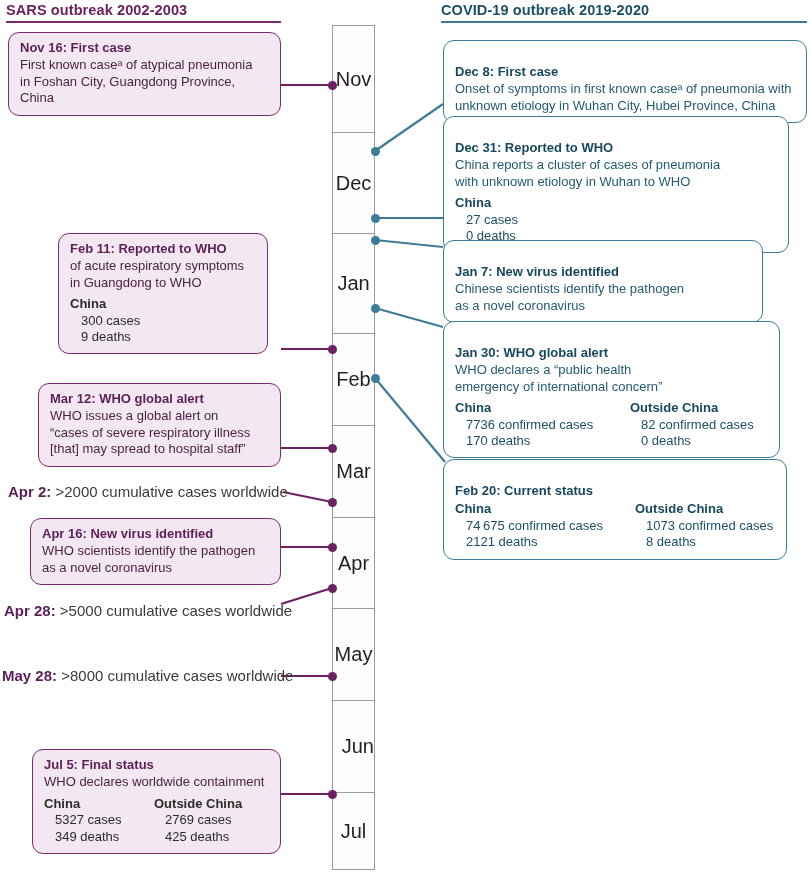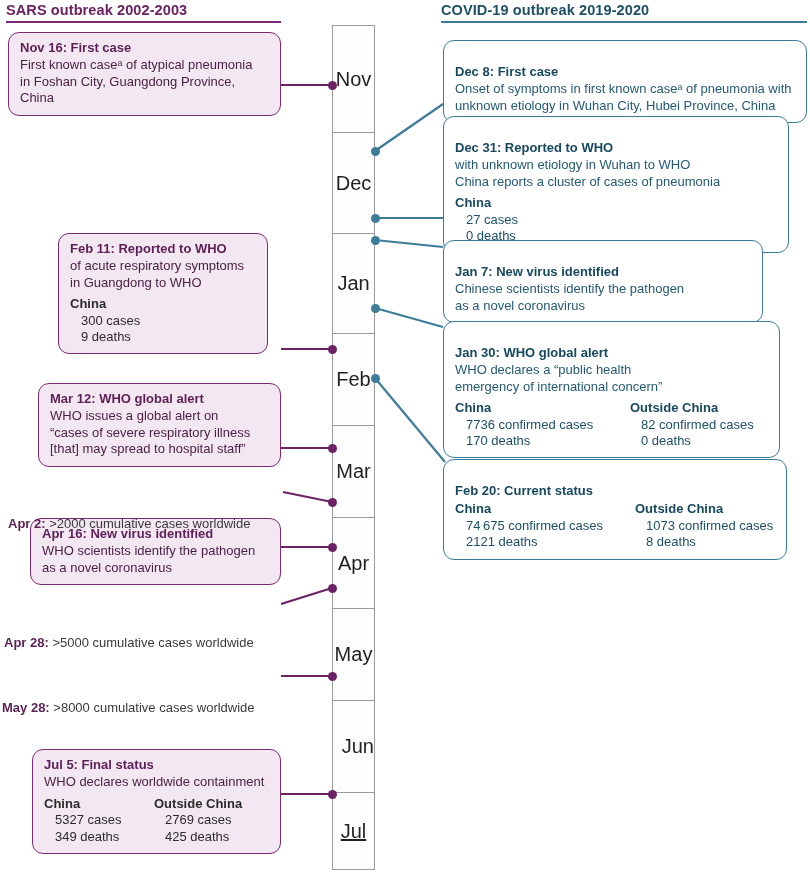--- a/index.html
+++ b/index.html
@@ -33,21 +33,21 @@
     border:1px solid #9a9a9a;
     box-sizing:border-box;
     background:#fdfdfd;
   }
   .month-cell{
     position:absolute;left:0;width:100%;
     box-sizing:border-box;
     border-bottom:1px solid #9a9a9a;
     display:flex;align-items:center;justify-content:center;
   }
-  .month-cell:last-child{border-bottom:none;text-decoration:underline;}
+  .month-cell:last-child{border-bottom:none;}
   .month-label{
     font-size:20px;
     color:#231f20;
     font-family:"Liberation Sans", sans-serif;
   }
 
   
   .dot{
     position:absolute;
     width:9px;height:9px;border-radius:50%;
@@ -95,23 +95,22 @@
   .box.p .stats .col .ch{color:#2b2b2b;}
   .box.p .stats .col .cv{color:#2b2b2b;}
   .box.b .stats .col .ch{color:#17485f;}
   .box.b .stats .col .cv{color:#1d4f66;}
 
   
   .note{
     position:absolute;
     white-space:nowrap;
     color:#3a3a3a;
-    font-size:13px;
+    font-size:15px;
     z-index:5;
-    margin-top:33px;
   }
   .note b{color:#5c1f57;}
 </style>
 </head>
 <body>
 
 <div id="stage">
 
   <div class="sars">
     <div class="sect-title" style="left:6px;top:2px;">SARS outbreak 2002-2003</div>
@@ -253,22 +252,22 @@
   </div>
 
   <div class="box b" style="left:443px;top:40px;width:364px;">
     <span class="hd">Dec 8: First case</span>
     <span class="ln">Onset of symptoms in first known caseᵃ of pneumonia with</span>
     <span class="ln">unknown etiology in Wuhan City, Hubei Province, China</span>
   </div>
 
   <div class="box b" style="left:443px;top:116px;width:346px;">
     <span class="hd">Dec 31: Reported to WHO</span>
+    <span class="ln">China reports a cluster of cases of pneumonia</span>
     <span class="ln">with unknown etiology in Wuhan to WHO</span>
-    <span class="ln">China reports a cluster of cases of pneumonia</span>
     <div class="stats">
       <div class="col" style="width:150px;">
         <span class="ch">China</span>
         <span class="cv">27 cases</span>
         <span class="cv">0 deaths</span>
       </div>
     </div>
   </div>
 
   <div class="box b" style="left:443px;top:240px;width:320px;">

